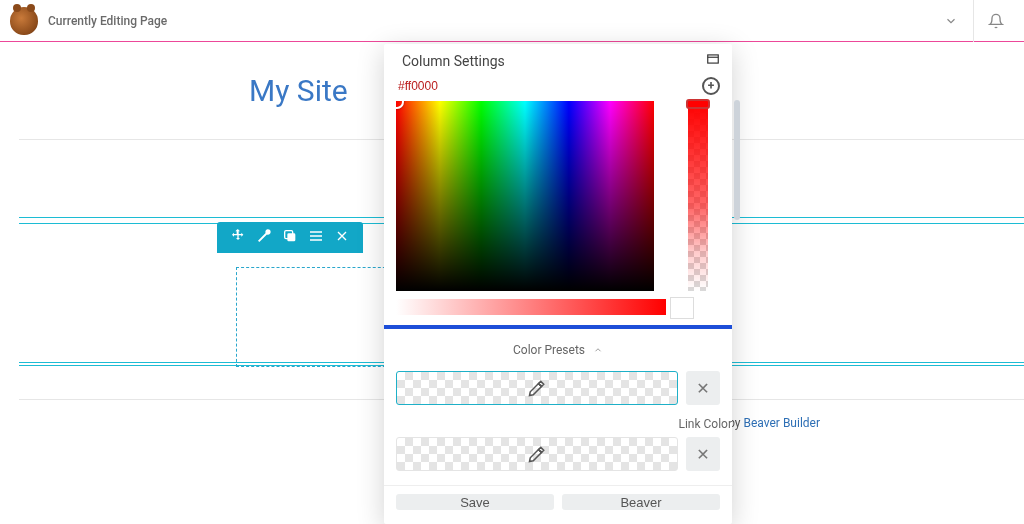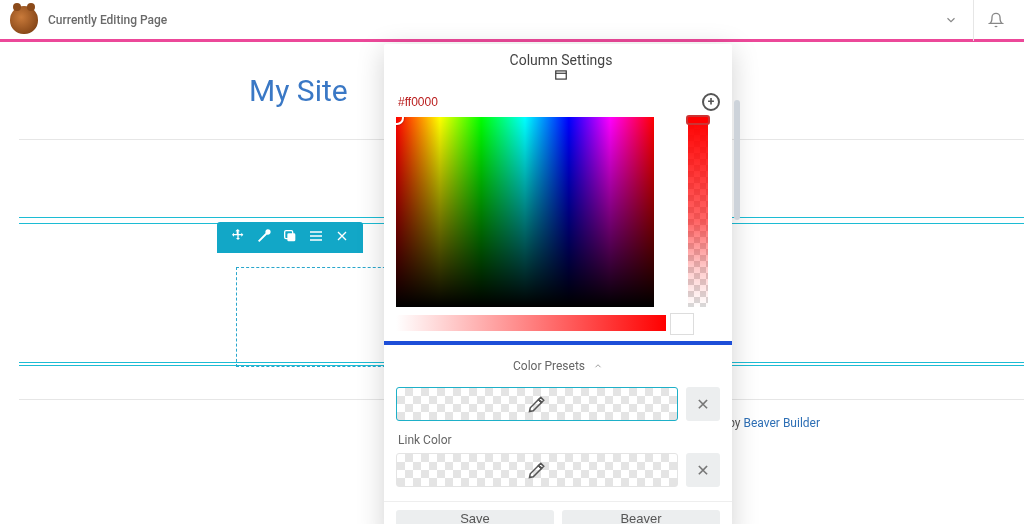--- a/index.html
+++ b/index.html
@@ -8,21 +8,21 @@
   font-size: 13px;
   background: #fff;
   width: 1024px;
   height: 524px;
   overflow: hidden;
   position: relative;
   color: #333;
 }
 .topbar {
   height: 42px;
-  border-bottom: 3px solid #ec4899;
+  border-bottom: 1px solid #ec4899;
   display: flex;
   align-items: center;
   padding: 0 10px;
 }
 .beaver-logo {
   width: 28px; height: 28px;
   background: radial-gradient(circle at 40% 40%, #c97a3a 0%, #8b4a1a 70%, #5a2d0e 100%);
   border-radius: 50% 50% 48% 48%;
   margin-right: 10px;
   position: relative;
@@ -82,21 +82,21 @@
 
 .panel {
   position: absolute; left: 384px; top: 44px; width: 348px;
   background: #fff;
   box-shadow: 0 6px 28px rgba(0,0,0,0.18);
   border-radius: 2px;
   z-index: 50;
 }
 .panel-header {
   display: flex; align-items: center; justify-content: space-between;
-  padding: 8px 12px 4px 18px; color: #444; font-size: 14px; flex-direction: column;
+  padding: 8px 12px 4px 18px; color: #444; font-size: 14px;
 }
 .panel-header .win-icon { color: #444; }
 .color-input-row {
   padding: 4px 12px 6px 14px;
   display: flex; align-items: center; gap: 6px;
 }
 .color-hex {
   flex: 1; border: none; font-size: 12px; color: #b91c1c; outline: none;
 }
 .plus-icon {
@@ -150,21 +150,21 @@
 .swatch {
   flex: 1; height: 34px; border: 1px solid #1eb0c8; border-radius: 3px;
   background: repeating-conic-gradient(#e4e4e4 0 25%, #fff 0 50%) 0 0 / 16px 16px;
   display: flex; align-items: center; justify-content: center; cursor: pointer;
 }
 .swatch.nob { border-color: #e4e4e4; }
 .clear-btn {
   width: 34px; height: 34px; background: #eceeef; border-radius: 3px;
   display: flex; align-items: center; justify-content: center; color: #777; cursor: pointer; font-size: 16px;
 }
-.field-label { font-size: 12px; color: #666; padding: 4px 0 2px 14px; }
+.field-label { font-size: 12px; color: #666; padding: 4px 0 2px 30px; text-align: right; }
 .btn-row { display: flex; gap: 8px; padding: 8px 12px 14px 12px; border-top: 1px solid #eee; margin-top: 6px; }
 .btn {
   flex: 1; height: 16px; background: #eceeef; color: #555;
   display: flex; align-items: center; justify-content: center;
   font-size: 13px; border-radius: 3px; cursor: pointer; border: none; text-align: right;
 }
 .scroll-hint {
   position: absolute; right: -8px; top: 56px; width: 6px; height: 120px;
   background: #cdd3da; border-radius: 3px;
 }

